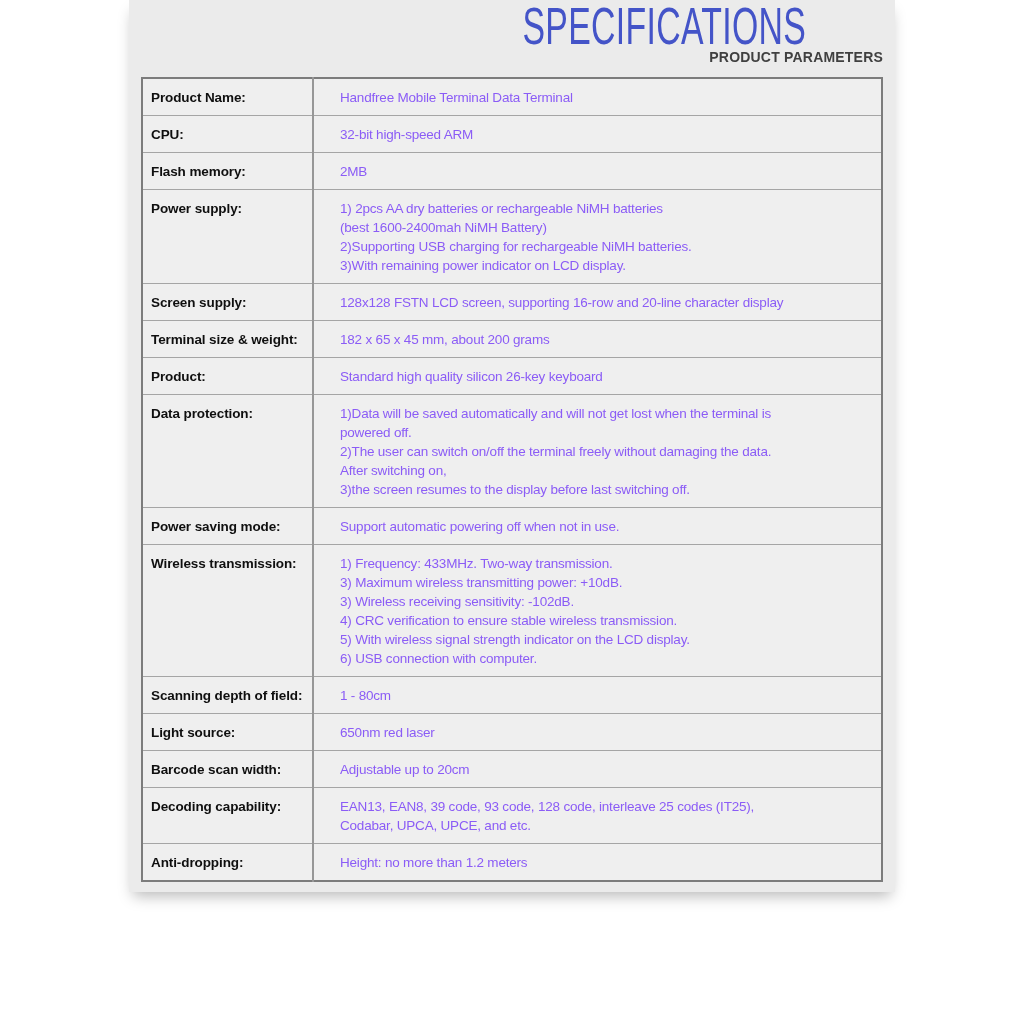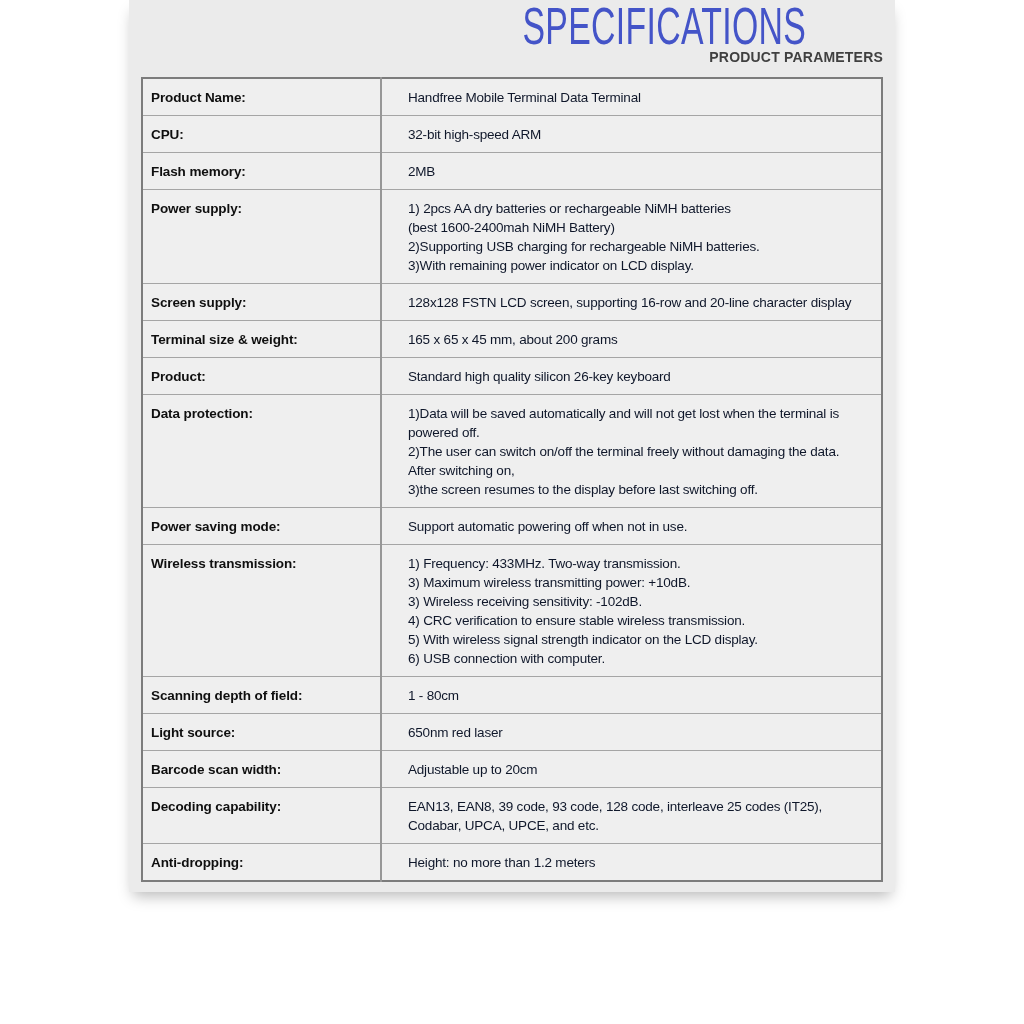--- a/index.html
+++ b/index.html
@@ -45,31 +45,31 @@
     border: 2px solid #7c7c7c;
   }
   table.spec-table td {
     border-top: 1px solid #a5a5a5;
     border-bottom: 1px solid #a5a5a5;
     vertical-align: top;
     font-size: 13.5px;
     line-height: 19px;
   }
   td.label-cell {
-    width: 239px;
+    width: 171px;
     padding: 9px 6px 8px 8px;
     font-size: 14.5px;
     font-weight: bold;
     color: #0f0f0f;
     letter-spacing: -0.1px;
   }
   td.value-cell {
     border-left: 2px solid #979797;
     padding: 9px 20px 8px 26px;
-    color: #0f172a;
+    color: #8b5cf6;
     letter-spacing: -0.2px;
   }
   td.value-cell div { min-height: 19px; }
 </style>
 </head>
 <body>
 
 <div class="panel">
   <div class="header">
     <div class="page-title">SPECIFICATIONS</div>
@@ -107,21 +107,21 @@
       </tr>
       <tr>
         <td class="label-cell">Screen supply:</td>
         <td class="value-cell">
             <div>128x128 FSTN LCD screen, supporting 16-row and 20-line character display</div>
           </td>
       </tr>
       <tr>
         <td class="label-cell">Terminal size &amp; weight:</td>
         <td class="value-cell">
-            <div>165 x 65 x 45 mm, about 200 grams</div>
+            <div>182 x 65 x 45 mm, about 200 grams</div>
           </td>
       </tr>
       <tr>
         <td class="label-cell">Product:</td>
         <td class="value-cell">
             <div>Standard high quality silicon 26-key keyboard</div>
           </td>
       </tr>
       <tr>
         <td class="label-cell">Data protection:</td>

